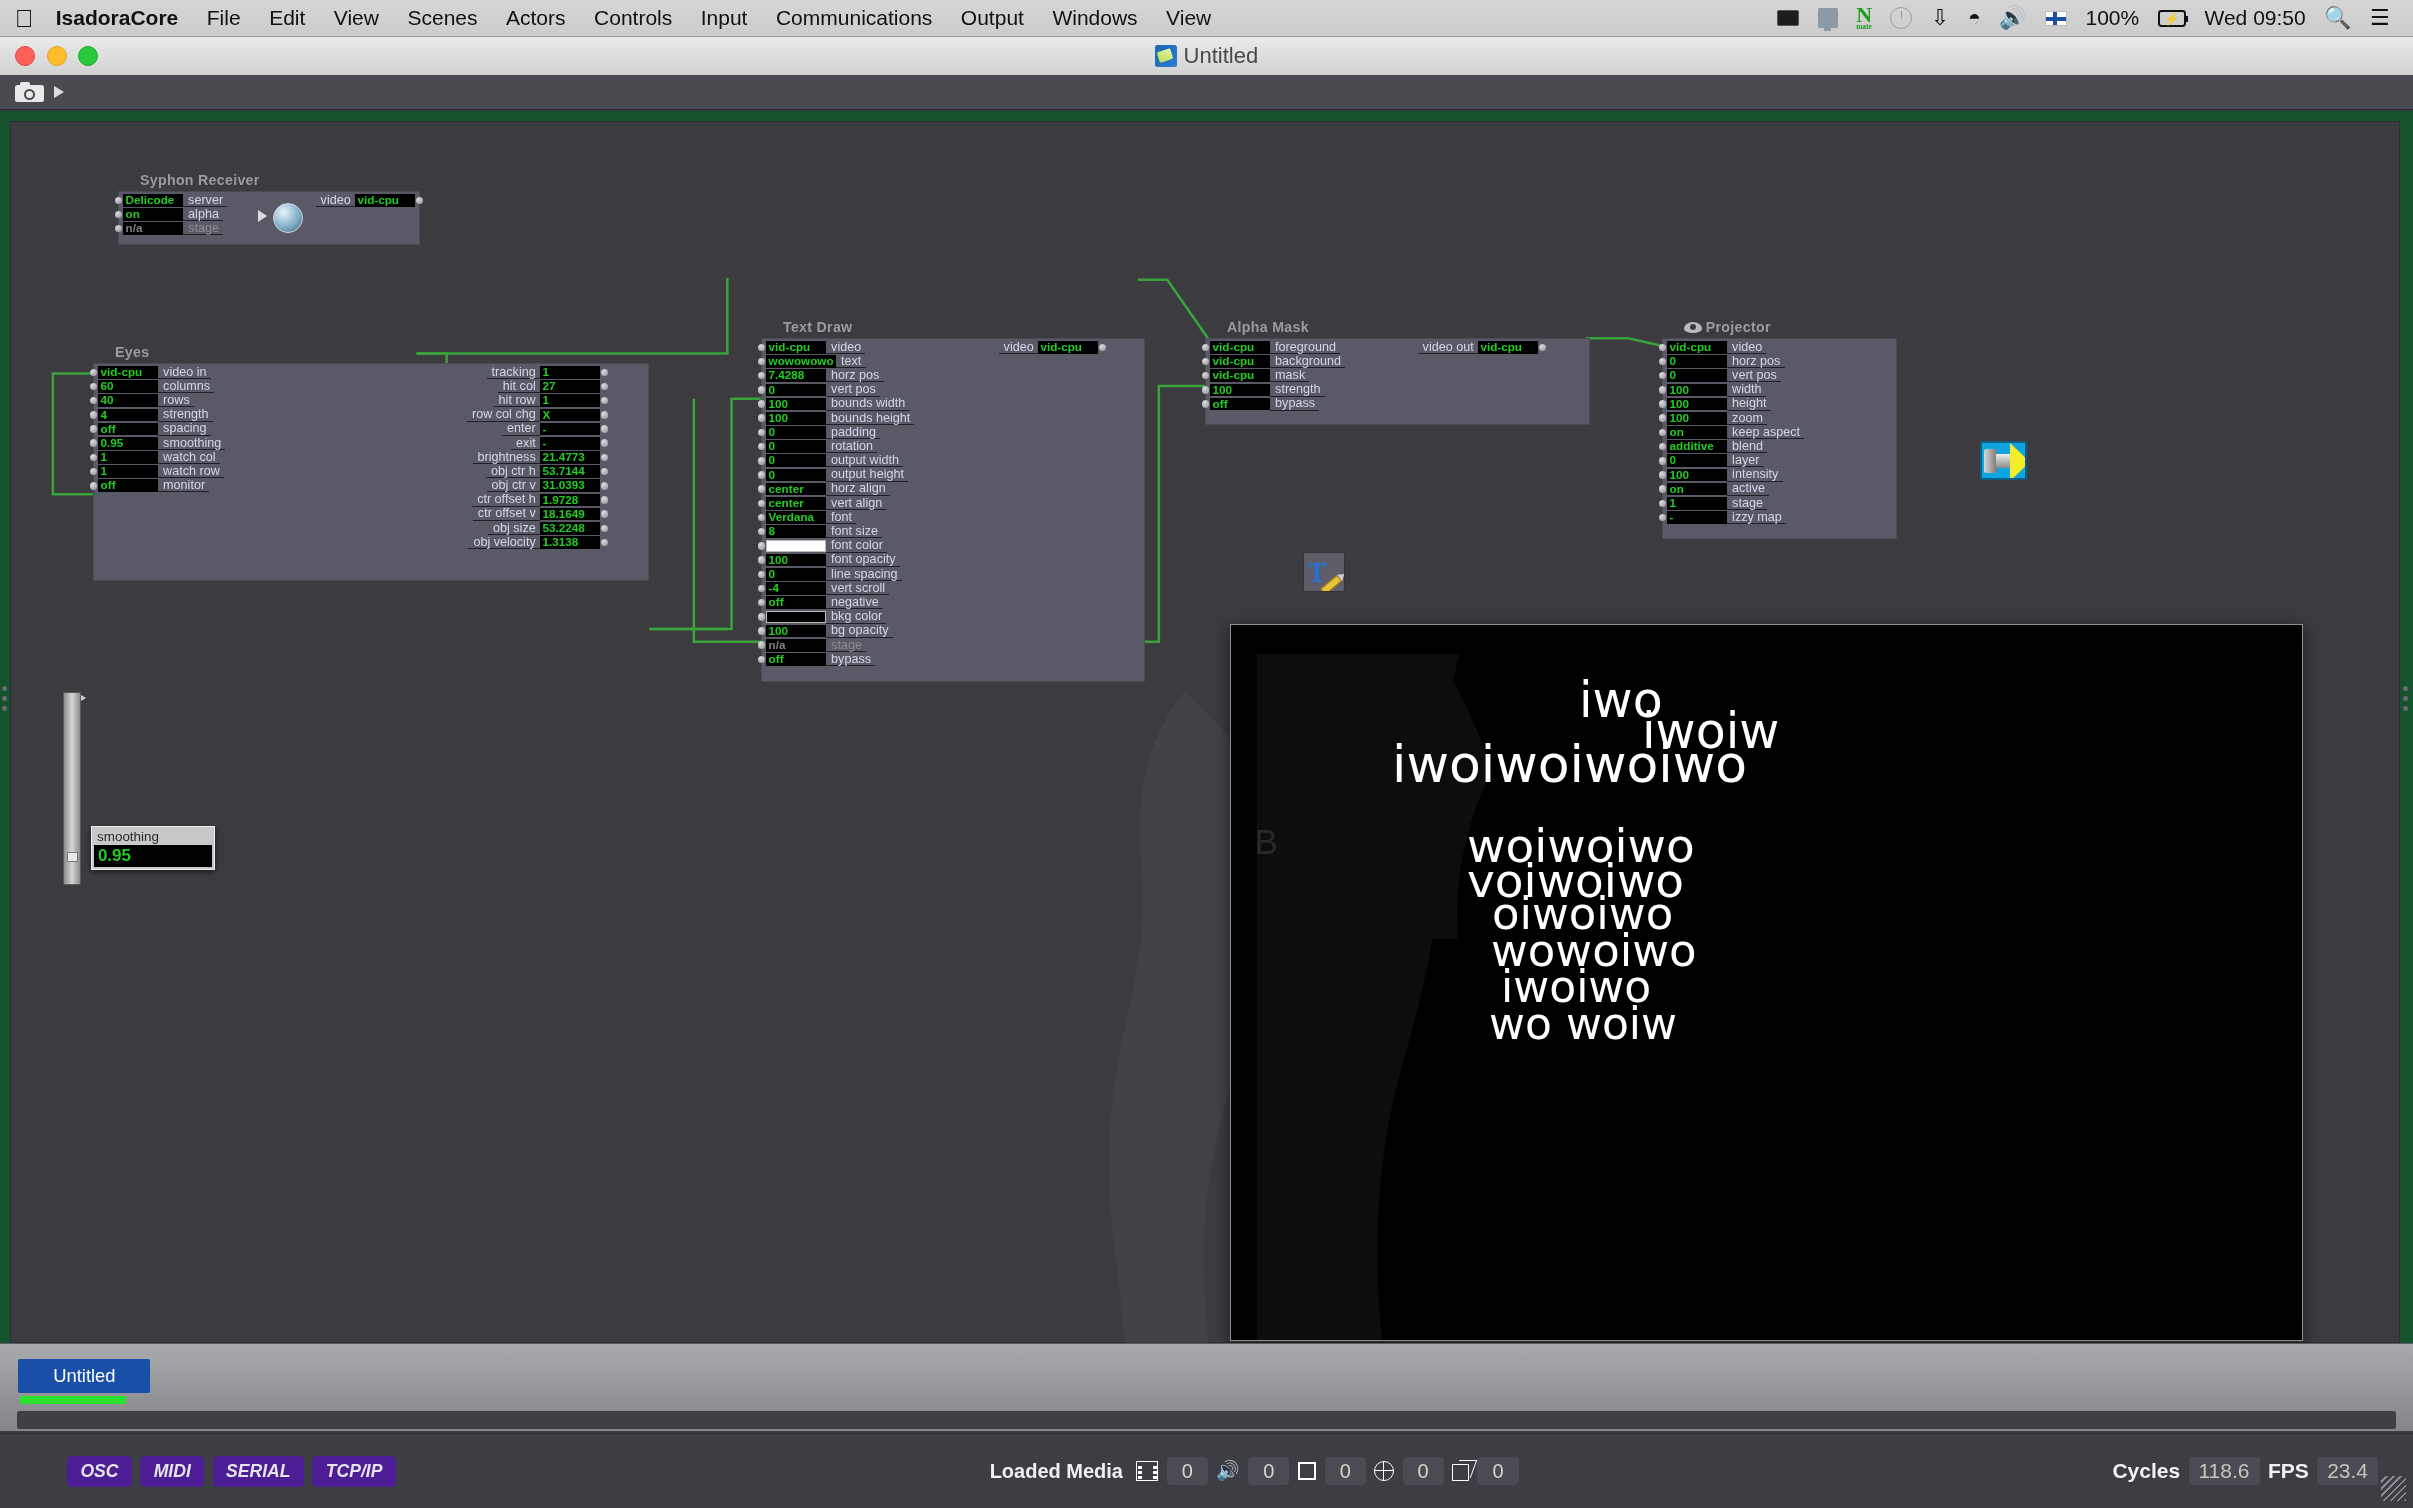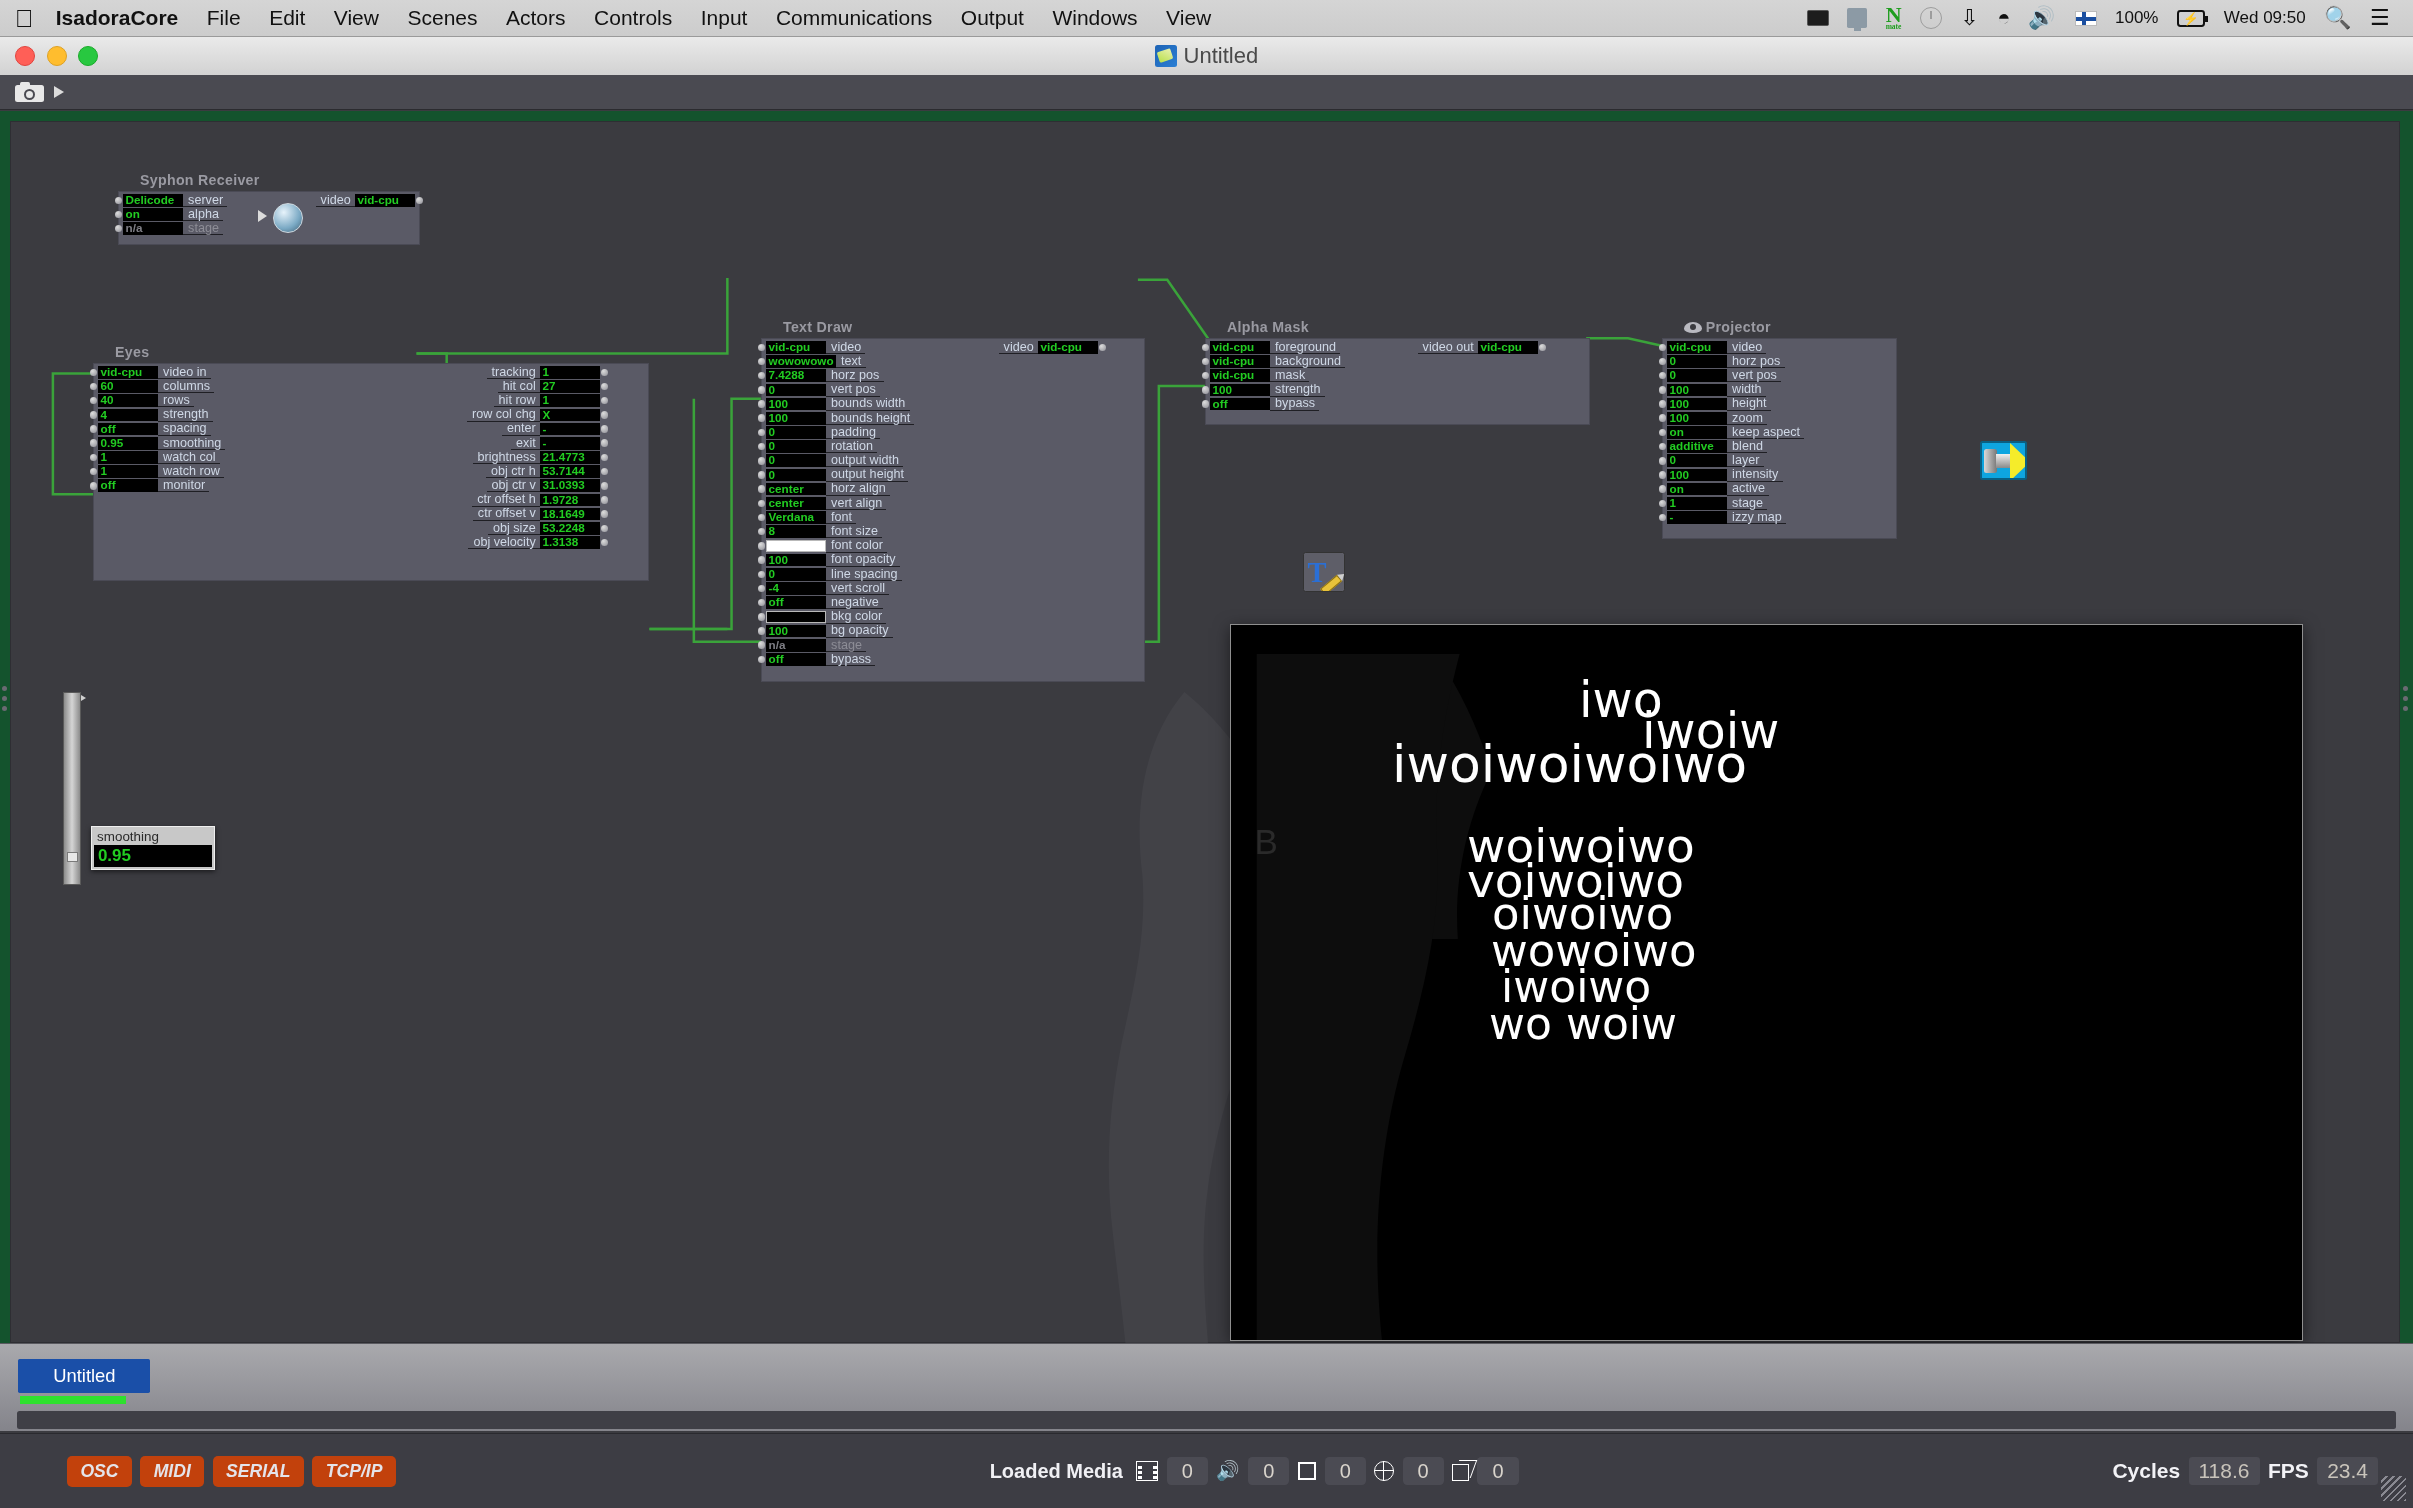--- a/index.html
+++ b/index.html
@@ -35,21 +35,21 @@
   .ico-wifi { font-size: 22px; color:#111; line-height:1; }
   .ico-vol { font-size: 22px; color:#111; line-height:1; }
   .ico-flag { width:22px;height:15px;background:#fff;border:0.8px solid #bbb; position:relative;}
   .ico-flag:before{content:"";position:absolute;left:6.7px;top:0;width:4.2px;height:100%;background:#1b4fa0;}
   .ico-flag:after{content:"";position:absolute;left:0;top:5px;width:100%;height:4.2px;background:#1b4fa0;}
   .ico-batt { width:28.5px;height:17px;border:2.1px solid #111;border-radius:3.4px;position:relative;display:flex;align-items:center;justify-content:center;}
   .ico-batt:after{content:"";position:absolute;right:-4.2px;top:4.2px;width:2.5px;height:6.7px;background:#111;}
   .ico-batt span{font-size:12.6px;font-weight:bold;}
   .ico-search { font-size:22px; color:#111; }
   .ico-list { font-size:22px; color:#111; }
-  .mb-txt { font-size:17px; color:#111; }
+  .mb-txt { font-size:21px; color:#111; }
 
   
   .titlebar {
     position:absolute; left:0; top:37px; width:2413px; height:39px;
     background: linear-gradient(#eaeaea,#d2d2d2);
     border-bottom:0.8px solid #a6a6a6;
     display:flex; align-items:center;
   }
   .tl-lights { display:flex; gap:11.7px; padding-left:15px; }
   .tl-dot { width:20px;height:20px;border-radius:50%; }
@@ -215,21 +215,21 @@
   .scene-strip { position:absolute; left:17px; top:67px; right:17px; height:18.4px; background:#3f3f46; border-radius:2.5px; }
 
   
   .statusbar {
     position:absolute; left:0; top:1433px; width:2413px; height:75px;
     background:#3d3d44; border-top:0.8px solid #2a2a2f;
     display:flex; align-items:center;
   }
   .proto-group { display:flex; gap:8.4px; margin-left:67px; }
   .proto {
-    background:#c2410c; color:#e4e4ea; font-size:17.6px; font-style:italic; font-weight:bold;
+    background:#4c1d95; color:#e4e4ea; font-size:17.6px; font-style:italic; font-weight:bold;
     padding:5px 13.4px; border-radius:5px; font-family:"Liberation Sans",sans-serif;
   }
   .media-group { display:flex; align-items:center; gap:8.4px; margin-left:auto; }
   .media-lbl { color:#f0f0f4; font-size:20px; font-weight:bold; margin-right:5px; }
   .media-cell { background:#4b4b53; color:#d9d4cc; font-size:20px; padding:2.5px 15px; border-radius:4.2px; }
   .m-ico { width:22px;height:20px; position:relative; }
   .m-film{border:1.7px solid #fff;}
   .m-film:before,.m-film:after{content:"";position:absolute;top:1.7px;width:3.4px;height:15px;background:
      repeating-linear-gradient(0deg,#fff 0 2.5px,transparent 2.5px 5px);}
   .m-film:before{left:0.8px;} .m-film:after{right:0.8px;}

